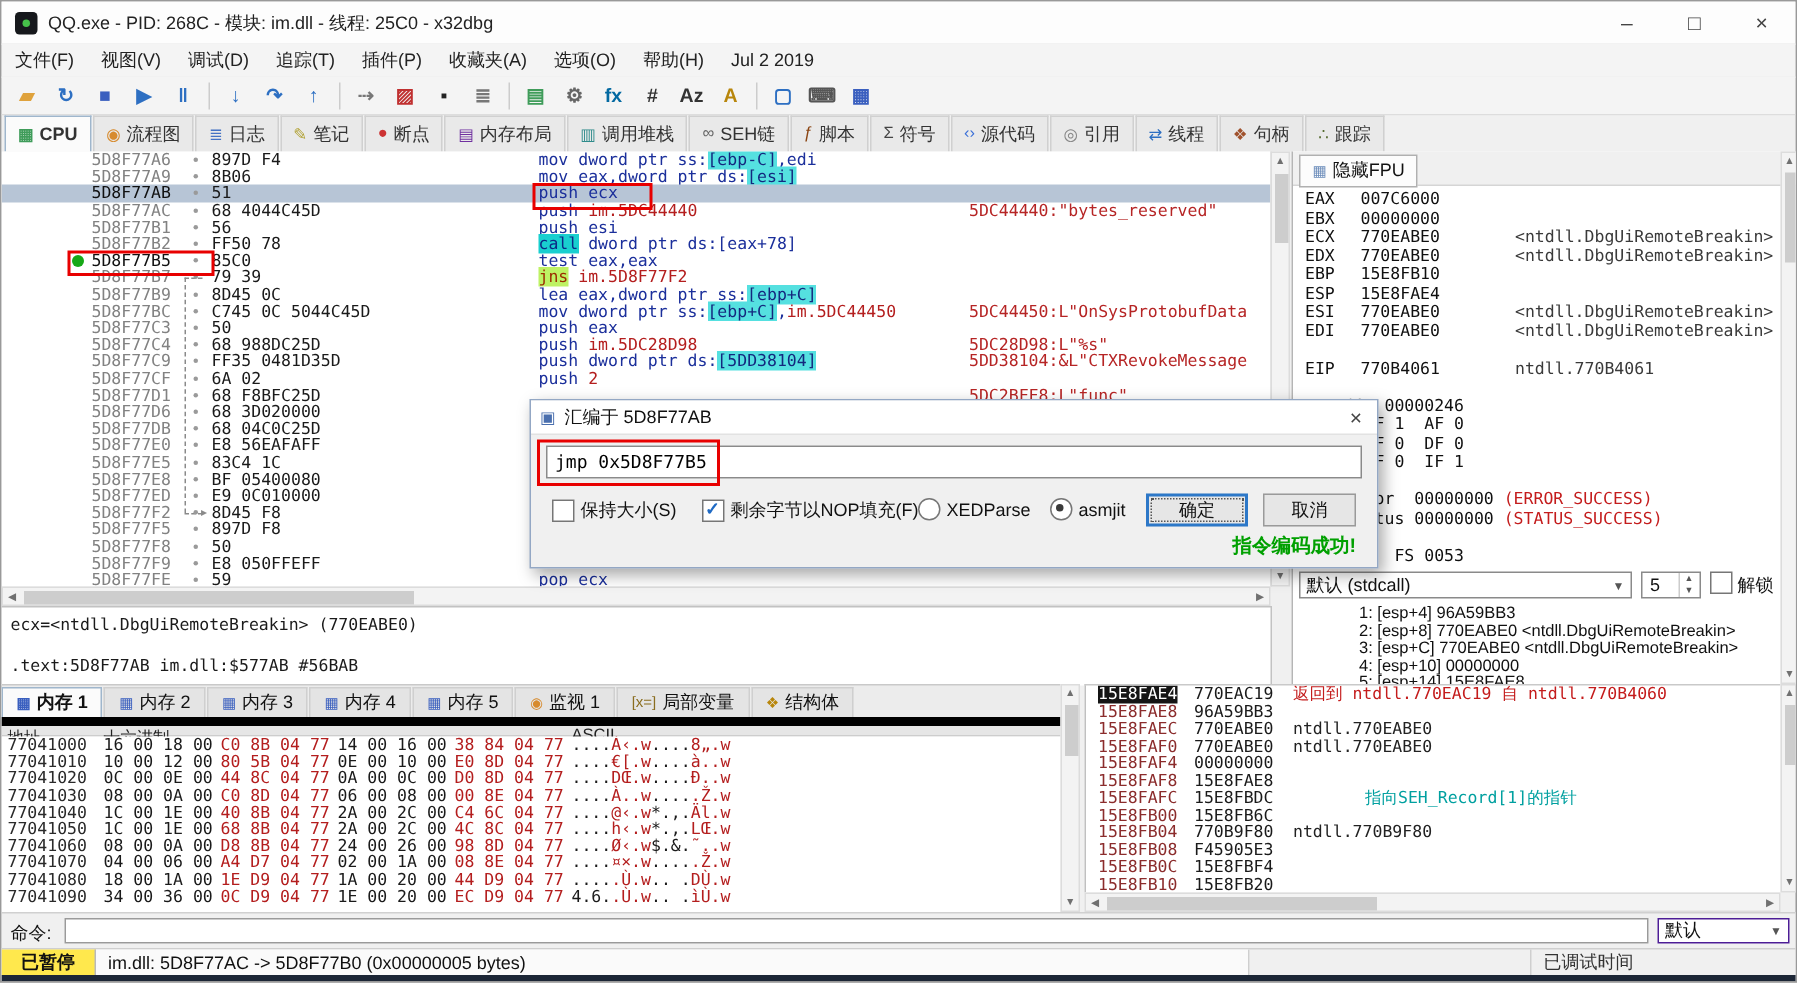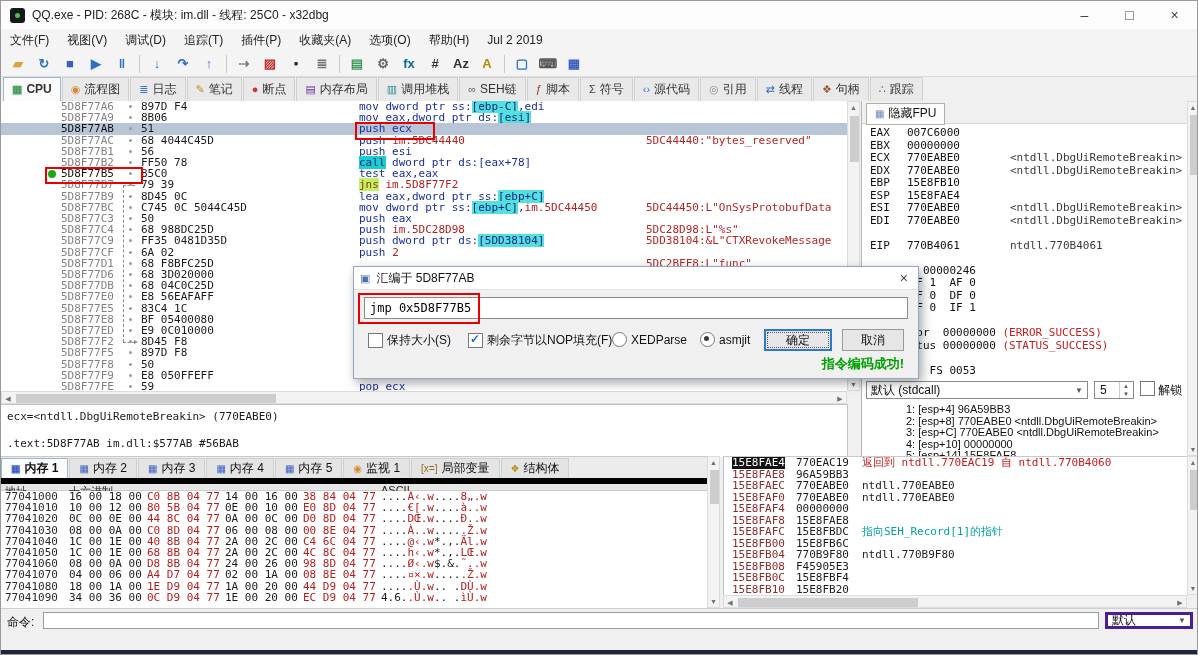--- a/index.html
+++ b/index.html
@@ -98,27 +98,27 @@
   .ha{position:absolute;color:#1a1a1a;}
   .ha.red{color:#b41e1e;}
 
   .pane-stack{position:absolute;left:722px;top:455px;width:464px;height:139px;background:#fff;border-left:1px solid #c0c0c0;border-top:1px solid #c9c9c9;overflow:hidden;box-sizing:border-box;}
   .srow{position:absolute;left:0;width:100%;height:11.5px;font-family:"DejaVu Sans Mono",monospace;font-size:11px;line-height:11.5px;white-space:pre;}
   .sa{position:absolute;left:8px;color:#8b2c2c;}
   .sa.cur{background:#141414;color:#fff;}
   .sv{position:absolute;left:72px;color:#1a1a1a;}
   .sc{position:absolute;left:138px;color:#222;}
   .sc.red{color:#c41c1c;}
-  .sc.cyan{color:#00a0a0;}
+  .sc.cyan{color:#00a0a0;margin-left:48px;}
 
   
   .cmdbar{position:absolute;left:0;top:607px;width:1198px;height:24px;background:#f0f0f0;border-top:1px solid #d0d0d0;box-sizing:border-box;}
   .cmdlabel{position:absolute;left:6px;top:5px;}
   .cmdinput{position:absolute;left:42px;top:3px;width:1056px;height:17px;border:1px solid #9a9a9a;background:#fff;font-family:"DejaVu Sans Mono",monospace;font-size:11px;box-sizing:border-box;}
-  .cmddrop{position:absolute;left:1104px;top:3px;width:88px;height:17px;border:3px solid #4c1d95;background:#fff;display:flex;align-items:center;justify-content:space-between;padding:0 4px;box-sizing:border-box;}
+  .cmddrop{position:absolute;left:1104px;top:3px;width:88px;height:17px;border:1px solid #4c1d95;background:#fff;display:flex;align-items:center;justify-content:space-between;padding:0 4px;box-sizing:border-box;}
   .cmddrop .caret{font-size:8px;color:#555;}
 
   
   .statusbar{position:absolute;left:0;top:631px;width:1198px;height:18px;background:#f0f0f0;border-top:1px solid #cfcfcf;display:flex;align-items:stretch;font-size:12px;box-sizing:border-box;}
   .stbadge{width:62px;background:#ffe84d;color:#111;display:flex;align-items:center;justify-content:center;border-right:1px solid #b9b9b9;font-weight:bold;}
   .stmsg{flex:0 0 760px;background:#fafafa;border-right:1px solid #cfcfcf;display:flex;align-items:center;padding-left:8px;}
   .stfill{flex:1;}
   .stright{width:170px;display:flex;align-items:center;padding-left:8px;border-left:1px solid #cfcfcf;color:#333;}
 
   .taskbar{position:absolute;left:0;top:649px;width:1198px;height:6px;background:#1c2636;}
@@ -445,20 +445,26 @@
 
   <div class="cmdbar">
     <span class="cmdlabel">命令:</span>
     <input class="cmdinput" value="" style="">
     <span class="cmddrop">
         <span>默认</span>
         <span class="caret">▼</span>
       </span>
   </div>
 
+  <div class="statusbar">
+    <div class="stbadge">已暂停</div>
+    <div class="stmsg">im.dll: 5D8F77AC -&gt; 5D8F77B0 (0x00000005 bytes)</div>
+    <div class="stfill"></div>
+    <div class="stright">已调试时间</div>
+  </div>
 
   <div class="taskbar"></div>
 
   <div class="dialog">
     <div class="dlgtitle">
       <span class="dlgico">▣</span>
       <span>汇编于 5D8F77AB</span>
       <span class="dlgx">×</span>
     </div>
     <input class="dlginput" readonly="" value="jmp 0x5D8F77B5" style="">

